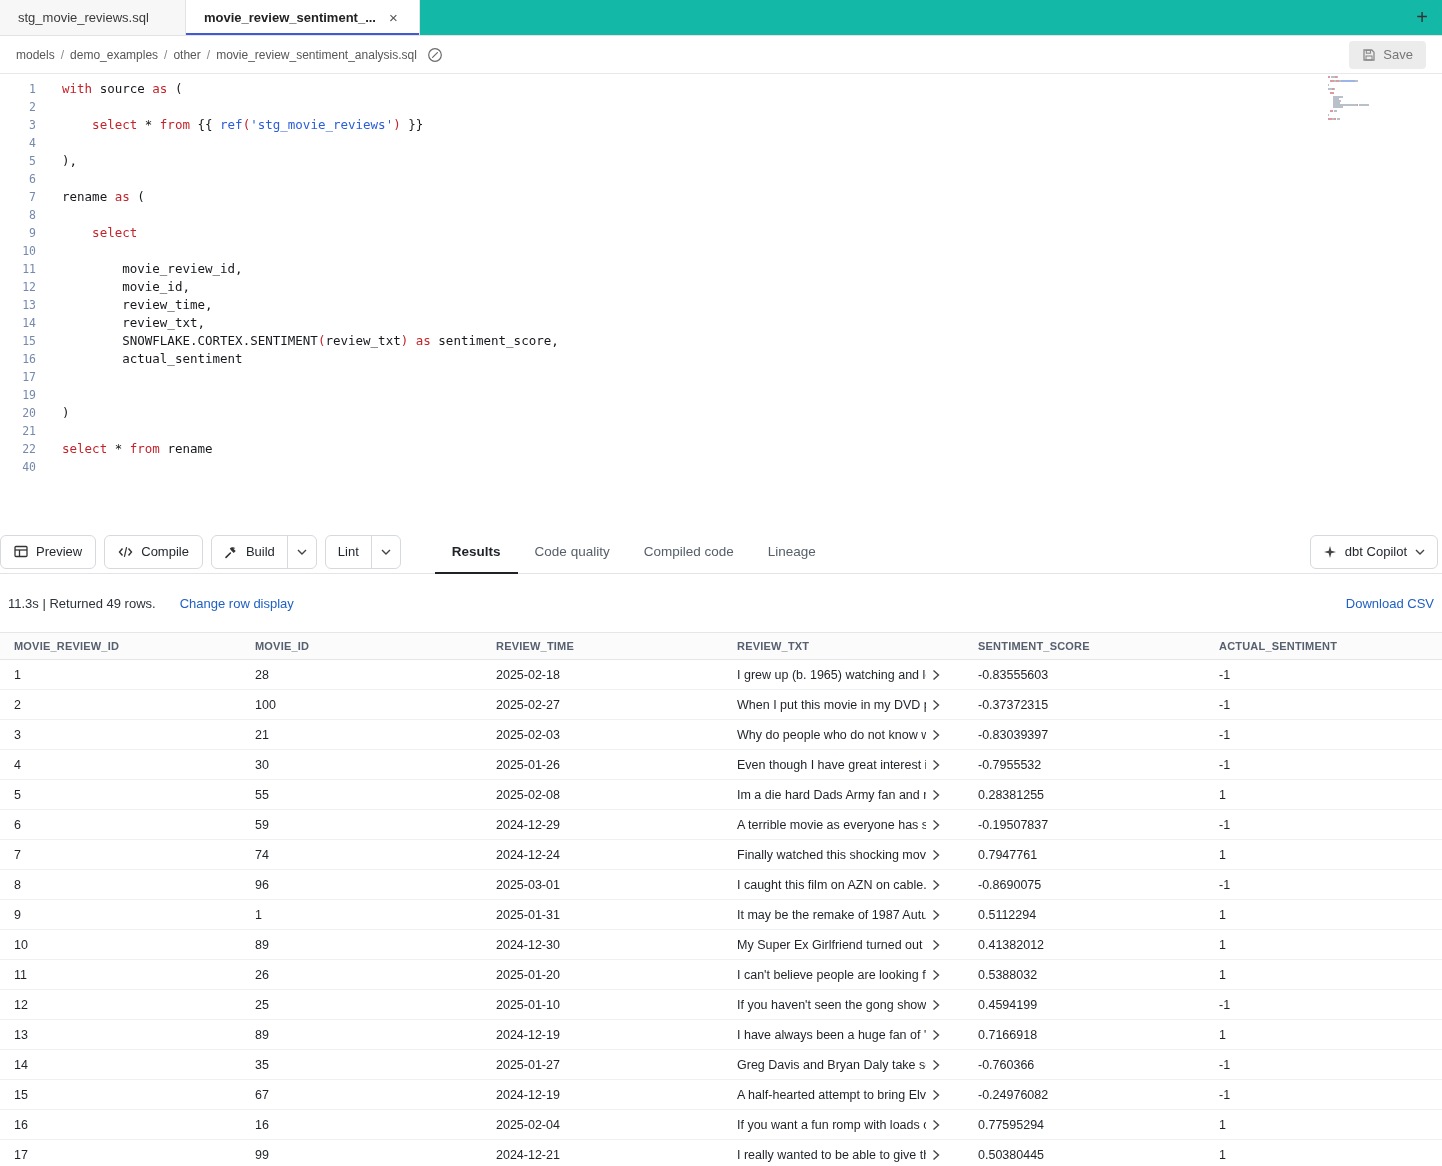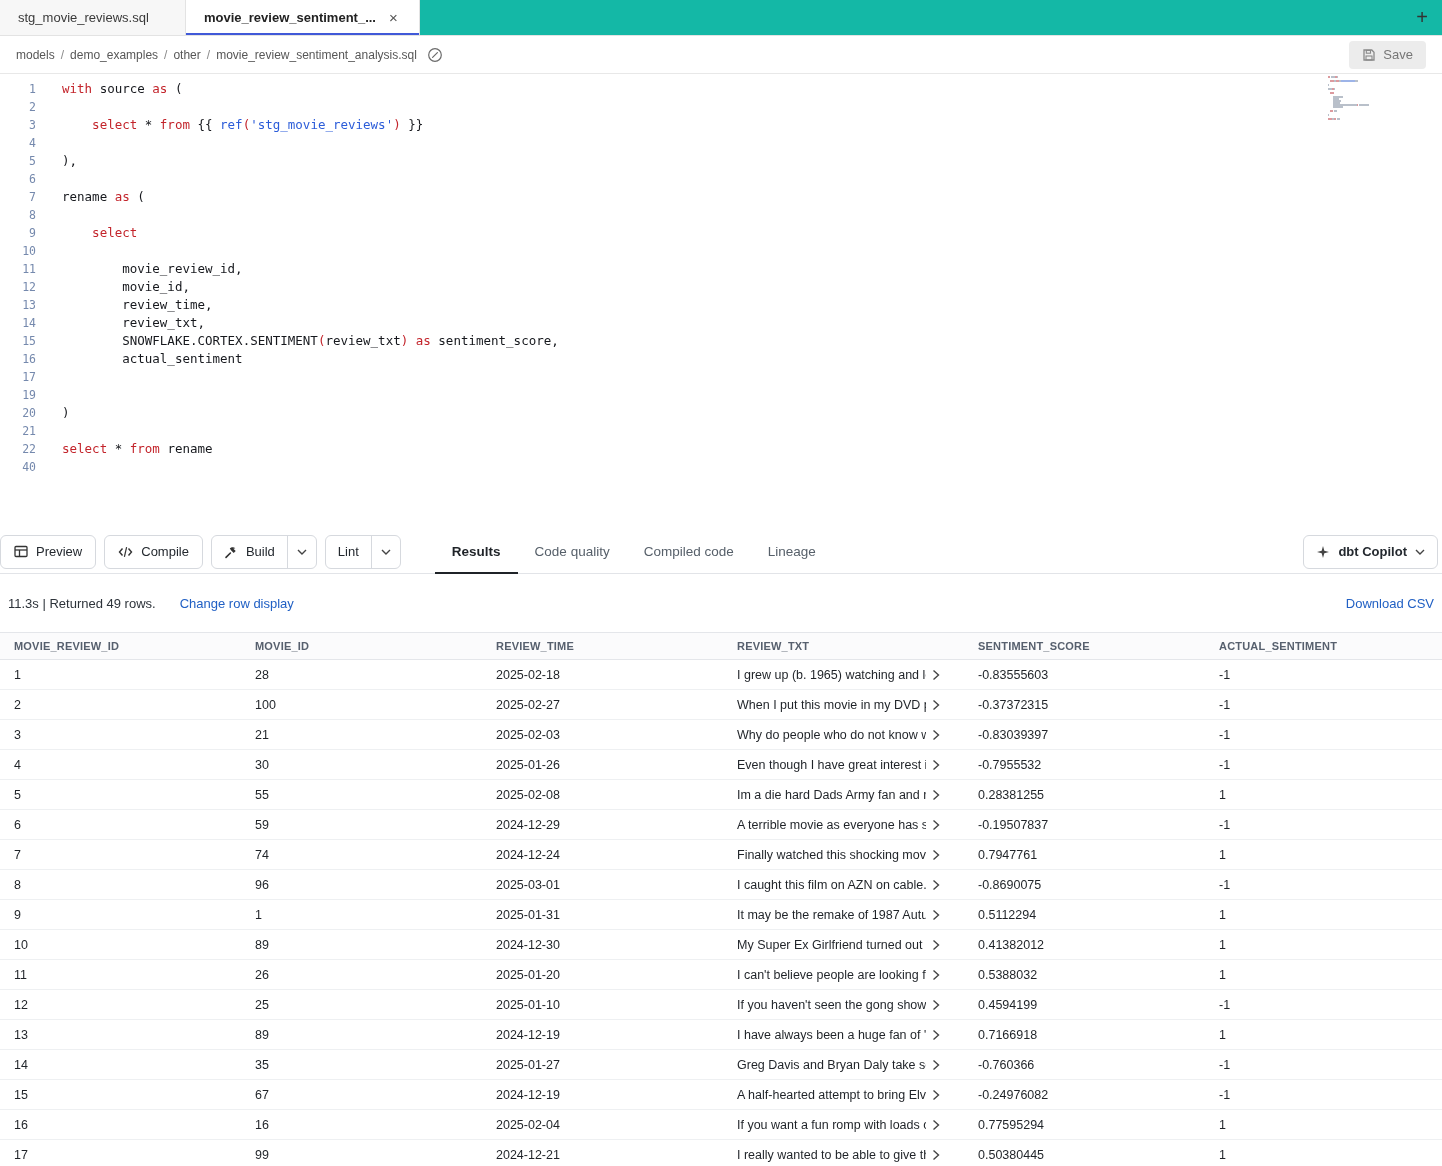--- a/index.html
+++ b/index.html
@@ -50,21 +50,21 @@
   .btn { display:inline-flex; align-items:center; gap:8px; height:34px; padding:0 13px; margin-right:8px;
          background:#fff; border:1px solid #d6d9de; border-radius:6px; font-size:13px; color:#24292f; cursor:pointer; }
   .btn-group { display:inline-flex; align-items:stretch; height:34px; margin-right:8px;
                border:1px solid #d6d9de; border-radius:6px; overflow:hidden; background:#fff; }
   .btn-main { display:inline-flex; align-items:center; gap:8px; padding:0 12px; font-size:13px; color:#24292f; cursor:pointer; }
   .btn-caret { display:inline-flex; align-items:center; padding:0 9px; border-left:1px solid #d6d9de; cursor:pointer; }
   .rtabs { display:flex; align-items:stretch; height:44px; margin-left:26px; }
   .rtab { display:flex; align-items:center; padding:0 17px; font-size:13.5px; color:#57606a; cursor:pointer; }
   .rtab.active { color:#1f2328; font-weight:700; box-shadow: inset 0 -2px 0 #1f2328; }
   .copilot { margin-left:auto; margin-right:4px; display:inline-flex; align-items:center; gap:8px; height:34px; padding:0 12px;
-             background:#fff; border:1px solid #d6d9de; border-radius:6px; font-size:13px; color:#24292f; cursor:pointer;font-weight:bold; }
+             background:#fff; border:1px solid #d6d9de; border-radius:6px; font-size:13px; color:#24292f; cursor:pointer; }
 
   
   .inforow { display:flex; align-items:center; height:58px; padding:0 8px 0 8px; font-size:13px; color:#2d333a; }
   .link { color:#2160c4; cursor:pointer; }
   .inforow .change { margin-left:24px; }
   .inforow .download { margin-left:auto; white-space:nowrap; }
 
   
   .grid-head { display:grid; grid-template-columns:241px 241px 241px 241px 241px minmax(0,1fr);
                height:28px; align-items:center; background:#fbfbfc; border-top:1px solid #e4e6ea; border-bottom:1px solid #e4e6ea;

